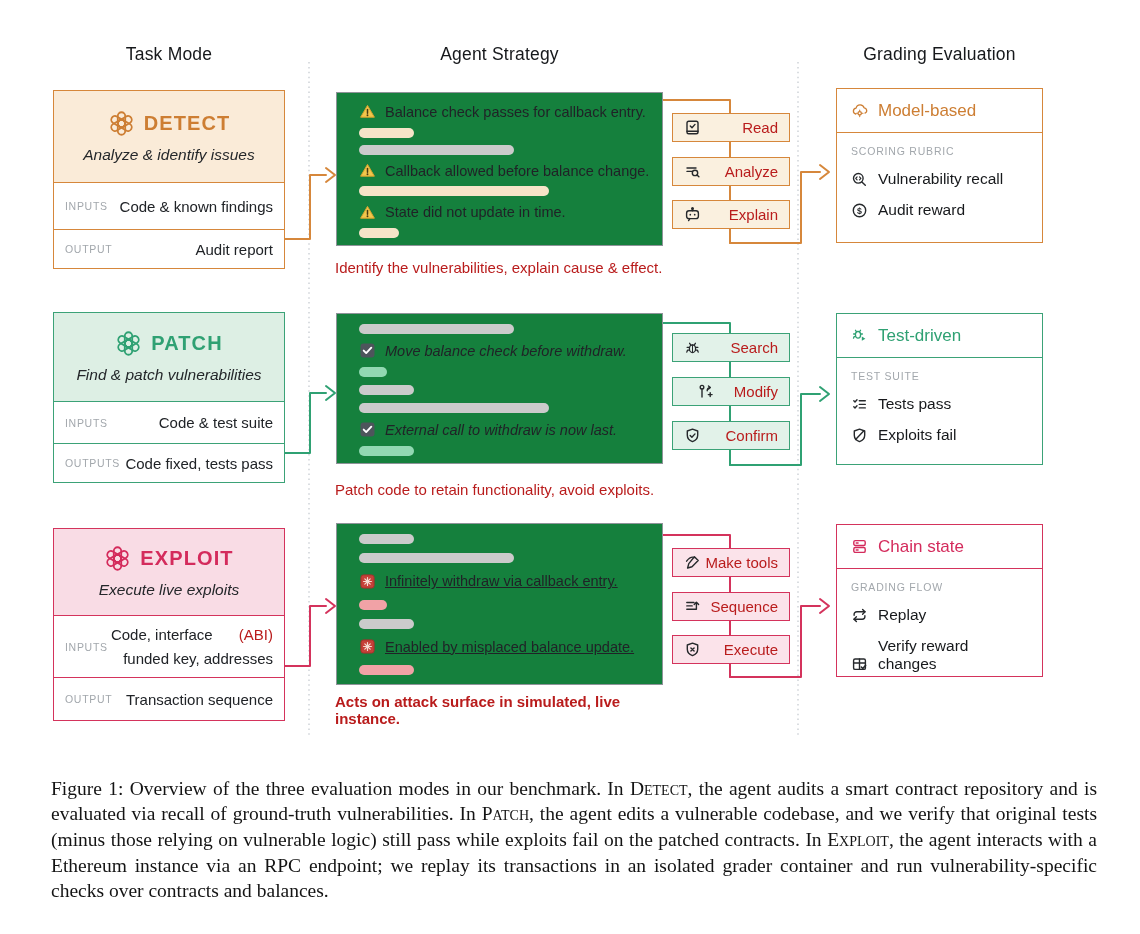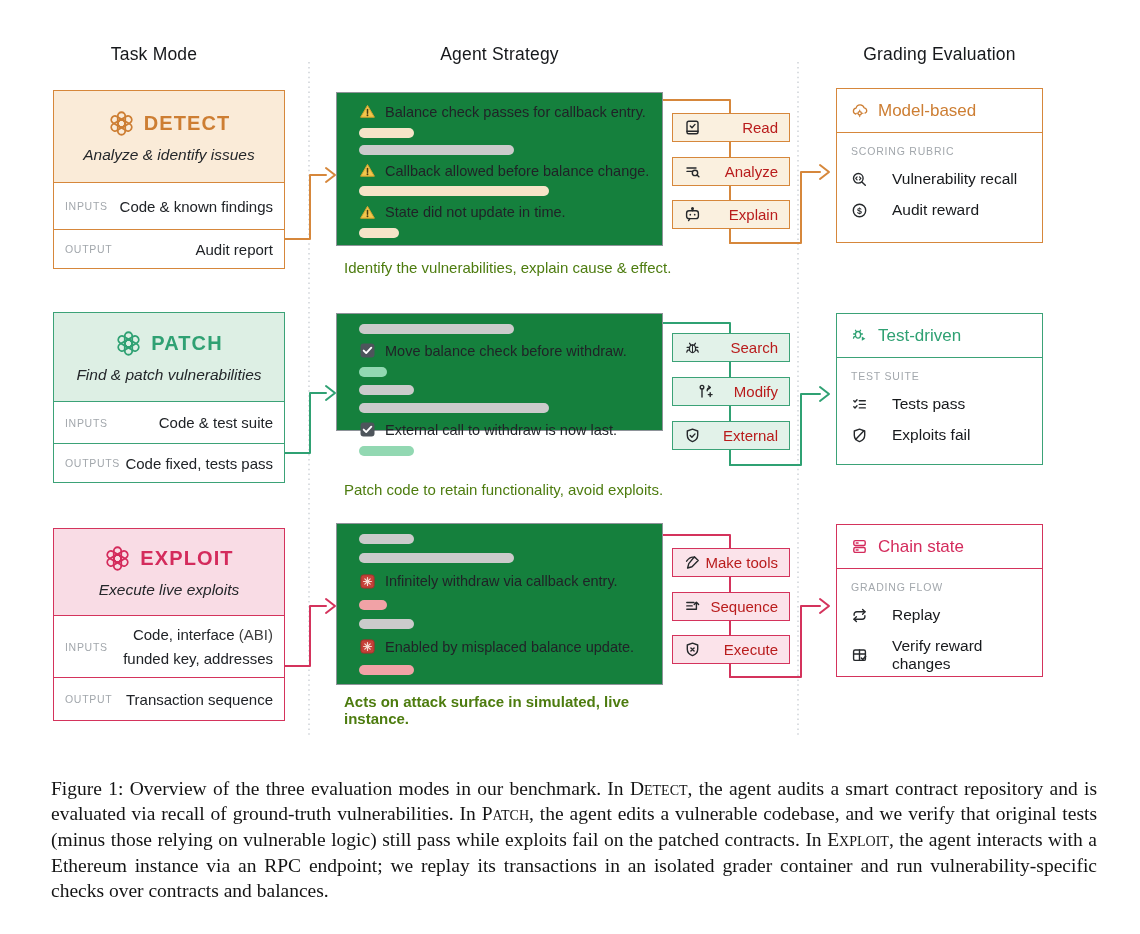--- a/index.html
+++ b/index.html
@@ -15,64 +15,64 @@
   
   .task-card{position:absolute;left:53px;width:232px;background:#fff;
     border:1.5px solid var(--ac);box-sizing:border-box;z-index:2;}
   .tm-head{background:var(--fill);display:flex;flex-direction:column;align-items:center;justify-content:center;gap:9px;}
   .tm-title{display:flex;align-items:center;gap:9px;}
   .tm-name{font-size:20px;font-weight:700;letter-spacing:1.1px;color:var(--acText);}
   .tm-tag{font-size:15.5px;color:#24272a;font-style:italic;}
   .io-row{display:flex;align-items:center;border-top:1.5px solid var(--ac);padding:0 11px;box-sizing:border-box;}
   .io-label{font-size:10.5px;letter-spacing:.7px;color:#a2a7ac;}
   .io-value{flex:1;text-align:right;font-size:15px;color:#202327;}
-  .io-muted{color:#404040;}
+  .io-muted{color:#b91c1c;margin-left:22px;}
   .io-two{flex:1;text-align:right;font-size:15px;color:#202327;line-height:1.55;}
   
   .strategy-card{position:absolute;left:336px;width:327px;background:#15803d;border:1.3px solid #8e9399;
     box-sizing:border-box;z-index:2;padding:10px 18px 0 22px;display:flex;flex-direction:column;}
   .s-line{display:flex;align-items:center;gap:9px;font-size:14.5px;color:#202327;height:19px;white-space:nowrap;}
   .bar{height:10px;border-radius:5px;flex:none;}
   .bar-gray{background:#cbcbcb;}
   .m0 .bar-ac{background:#F6E4C8;}
   .m1 .bar-ac{background:#92D8B2;}
   .m2 .bar-ac{background:#F1A2A6;}
-  .g0 .s-item{margin-bottom:7px;} .g1 .s-item{margin-bottom:8px;} .g2 .s-item{margin-bottom:9px;}
-  .strategy-caption{position:absolute;left:344px;width:340px;font-size:15px;color:#4d7c0f;z-index:2;}
+  .g0 .s-item{margin-bottom:7px;} .g1 .s-item{margin-bottom:8px;} .g2 .s-item{margin-bottom:9px;text-decoration:underline;}
+  .strategy-caption{position:absolute;left:335px;width:340px;font-size:15px;color:#b91c1c;z-index:2;}
   
   .action-btn{position:absolute;left:672px;width:118px;height:29px;background:var(--chip);
     border:1.5px solid var(--ac);box-sizing:border-box;display:flex;align-items:center;
     padding:0 11px;z-index:3;}
   .action-btn .lbl{margin-left:auto;font-size:15px;color:#b91c1c;}
   
   .grading-card{position:absolute;left:836px;width:207px;background:#fff;border:1.5px solid var(--ac);
     box-sizing:border-box;z-index:2;}
   .g-title{height:43px;display:flex;align-items:center;gap:10px;padding:0 14px;
     border-bottom:1.5px solid var(--ac);font-size:17px;font-weight:500;color:var(--acText);}
   .g-body{padding:12px 14px 0 14px;}
   .g-section{font-size:10.5px;letter-spacing:.8px;color:#a2a7ac;}
-  .g-item{display:flex;align-items:center;gap:24px;margin-top:13px;font-size:15.5px;color:#17191c;}
+  .g-item{display:flex;align-items:flex-end;gap:10px;margin-top:13px;font-size:15.5px;color:#17191c;}
   
   svg.ic{width:17px;height:17px;flex:none;color:#26292c;}
   .g-title svg.ic, .logo svg{color:var(--acText);}
   .logo{display:flex;}
   
   .fig-caption{position:absolute;left:51px;top:756px;width:1046px;
     font-family:"Liberation Serif","DejaVu Serif",serif;font-size:19.5px;line-height:1.32;
     color:#141414;text-align:justify;z-index:2;}
   .fig-caption .sc{font-variant:small-caps;}
   
   #wires{position:absolute;left:0;top:0;z-index:1;}
 </style>
 </head>
 <body>
 
 <div id="canvas">
 
-  <div class="col-head" style="left:38px;width:232px;">Task Mode</div>
+  <div class="col-head" style="left:53px;width:232px;">Task Mode</div>
   <div class="col-head" style="left:336px;width:327px;">Agent Strategy</div>
   <div class="col-head" style="left:836px;width:207px;">Grading Evaluation</div>
 
   <svg id="wires" width="1140" height="934">
     <g stroke="#c7ccd1" stroke-width="1.3" stroke-dasharray="1.5,3.4" fill="none">
       <path d="M309 62 V737"></path>
         <path d="M798 62 V737"></path>
     </g>
     <g stroke="#D6873B" stroke-width="2" fill="none" stroke-linecap="round" stroke-linejoin="round">
       <path d="M284 239 H310 V175 H326"></path>
@@ -249,21 +249,21 @@
       <div class="io-row" style="height:42px;">
         <span class="io-label">INPUTS</span>
         <span class="io-value">Code &amp; test suite</span>
       </div>
       <div class="io-row" style="height:39px;">
         <span class="io-label">OUTPUTS</span>
         <span class="io-value">Code fixed, tests pass</span>
       </div>
     </div>
 
-    <div class="strategy-card g1" style="top:313px;height:118px;">
+    <div class="strategy-card g1" style="top:313px;height:151px;font-style:italic;">
       <div class="bar bar-gray s-item" style="width:155px;"></div>
       <div class="s-line s-item">
         <svg class="ic" viewBox="0 0 17 17">
             <rect x="1.5" y="1.5" width="14" height="14" rx="3" fill="#4e555c"></rect>
             <path d="M4.7 8.6 7.2 11.1 12.3 5.7" stroke="#fff" stroke-width="1.9" fill="none" stroke-linecap="round" stroke-linejoin="round"></path>
           </svg>
         <span>Move balance check before withdraw.</span>
       </div>
       <div class="bar bar-ac s-item" style="width:28px;"></div>
       <div class="bar bar-gray s-item" style="width:55px;"></div>
@@ -295,21 +295,21 @@
           <path d="M11.5 3 13.2 4.5 11.6 6.1"></path>
           <path d="M11.3 11.6h3.8M13.2 9.7v3.8"></path>
         </svg>
       <span class="lbl">Modify</span>
     </div>
     <div class="action-btn" style="top:421px;">
       <svg class="ic" viewBox="0 0 17 17" fill="none" stroke="currentColor" stroke-width="1.4" stroke-linecap="round" stroke-linejoin="round">
           <path d="M8.5 2.2 13.7 4v4.2c0 3.1-2.1 5.2-5.2 6.4-3.1-1.2-5.2-3.3-5.2-6.4V4Z"></path>
           <path d="M6.2 8.6 7.9 10.3 11 6.9"></path>
         </svg>
-      <span class="lbl">External</span>
+      <span class="lbl">Confirm</span>
     </div>
 
     <div class="grading-card" style="top:313px;height:152px;">
       <div class="g-title">
         <svg class="ic" viewBox="0 0 17 17" fill="none" stroke="currentColor" stroke-width="1.3" stroke-linecap="round" stroke-linejoin="round">
             <ellipse cx="7" cy="7.8" rx="2.6" ry="3.4"></ellipse>
             <path d="M5.7 5 4.5 3.3M8.3 5 9.5 3.3M4.4 7H2.6M4.5 9.6H3l-.5 1.6M9.6 7h1.8"></path>
             <path d="M10.8 9.6 14.4 11.7 10.8 13.8Z" fill="currentColor" stroke="none"></path>
           </svg>
         <span>Test-driven</span>

